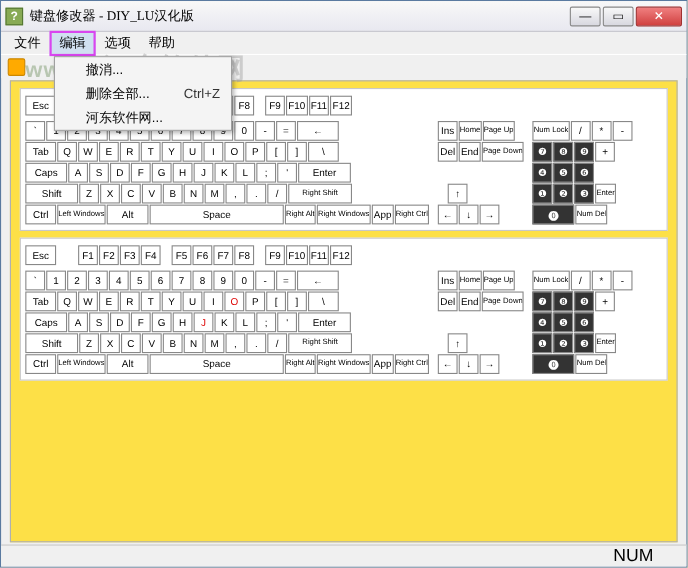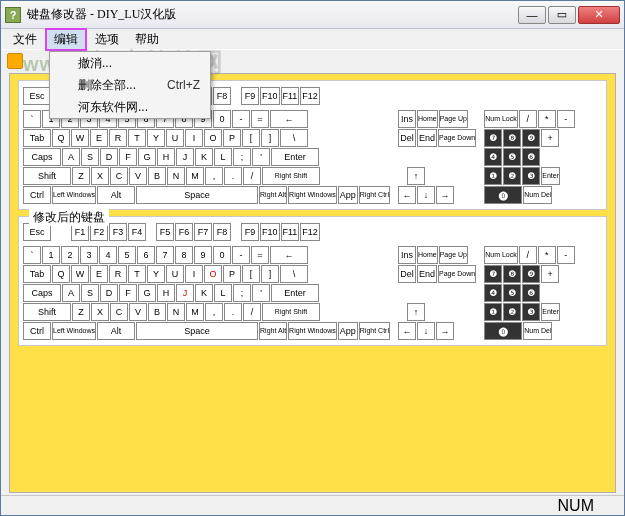--- a/index.html
+++ b/index.html
@@ -227,21 +227,20 @@
             </div>
             <div class="kb-row">
               <div class="key dark w2">⓿</div>
               <div class="key small">Num Del</div>
             </div>
           </div>
         </div>
       </div>
 
     <div class="kb-panel" id="kb2">
-      <span class="kb-label">修改后的键盘</span>
     <div class="kb-row">
           <div class="key w15">Esc</div>
           <div class="gap-lg"></div>
           <div class="key ">F1</div>
           <div class="key ">F2</div>
           <div class="key ">F3</div>
           <div class="key ">F4</div>
           <div class="gap"></div>
           <div class="key ">F5</div>
           <div class="key ">F6</div>

